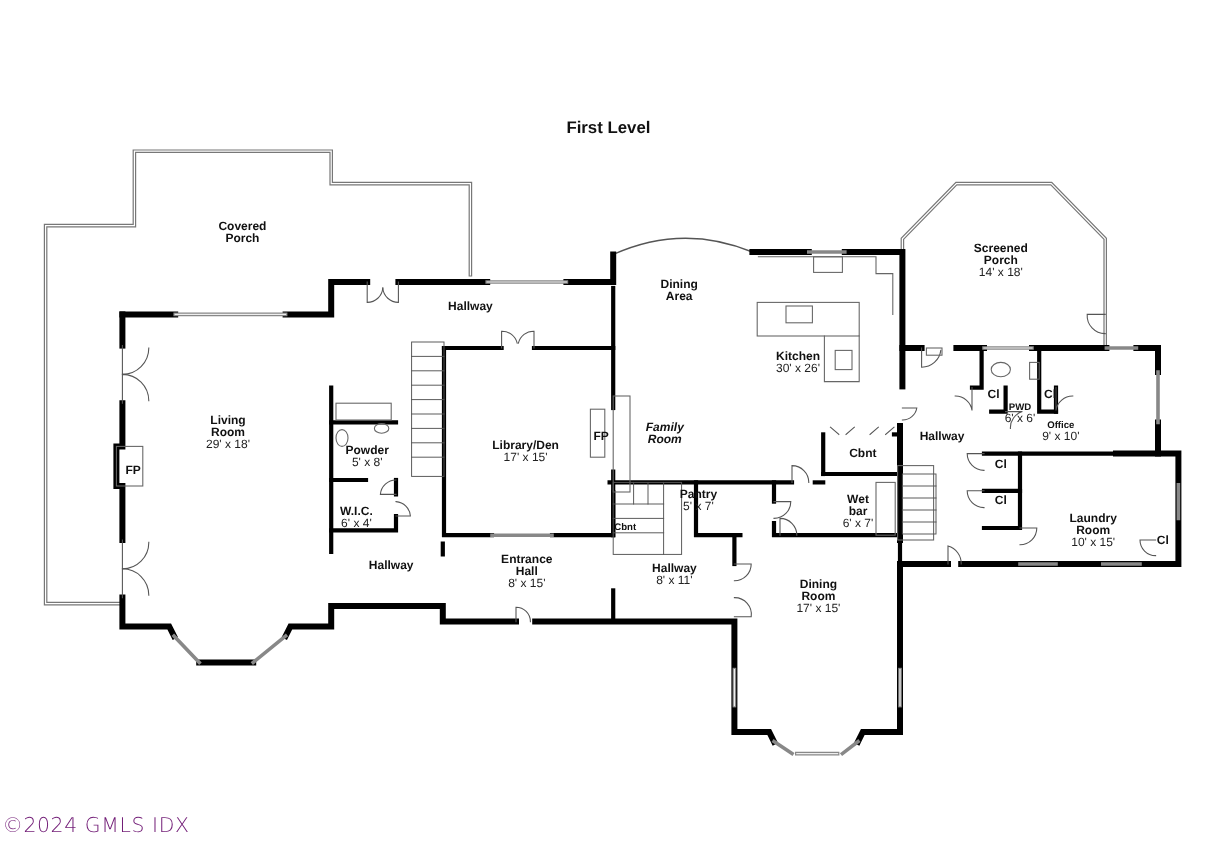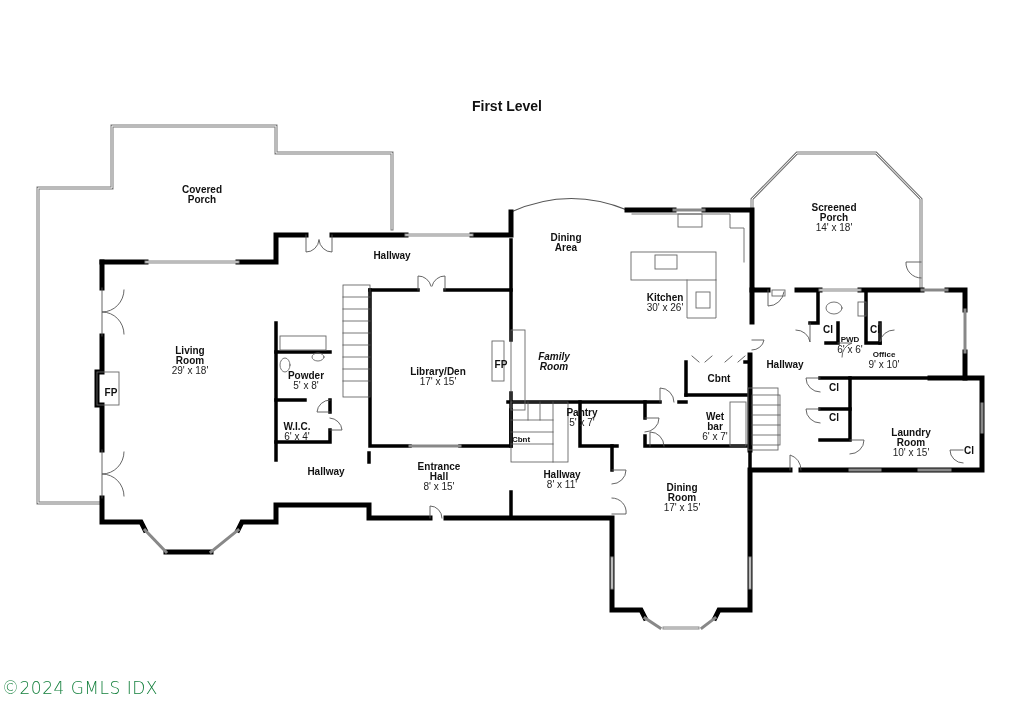--- a/index.html
+++ b/index.html
@@ -2,21 +2,21 @@
 <html><head>
 <meta charset="utf-8">
 <style>
   html, body { margin: 0; padding: 0; background: #ffffff; }
   body { width: 1024px; height: 722px; position: relative; overflow: hidden; font-family: "Liberation Sans", sans-serif; }
   #plan { position: absolute; left: 0; top: 0; width: 1024px; height: 722px; }
   .lbl { position: absolute; transform: translate(-50%, 0); text-align: center; color: #111; font-weight: bold; font-size: 10px; line-height: 10px; white-space: nowrap; }
   .lbl .dim { display: block; font-weight: normal; font-size: 10px; line-height: 9px; color: #222; }
   .lbl.small { font-size: 8px; margin-top: 27px; }
   .title { position: absolute; left: 507px; top: 98px; transform: translateX(-50%); font-weight: bold; font-size: 14px; color: #111; }
-  .copyright { position: absolute; left: 2px; top: 678px; font-size: 17px; color: #15803d; letter-spacing: 0.5px; font-family: "DejaVu Sans", sans-serif; font-weight: 300; }
+  .copyright { position: absolute; left: 2px; top: 678px; font-size: 17px; color: #701a75; letter-spacing: 0.5px; font-family: "DejaVu Sans", sans-serif; font-weight: 300; }
 </style>
 </head>
 <body>
 
 <svg id="plan" viewBox="0 0 1024 722" xmlns="http://www.w3.org/2000/svg">
   <g fill="none" stroke-linecap="square">
 
     <g stroke="#777" stroke-width="3">
       <path d="M392 229 L392 153 L276 153 L276 126 L112 126 L112 188 L38 188 L38 503 L102 503"></path>
     </g>

